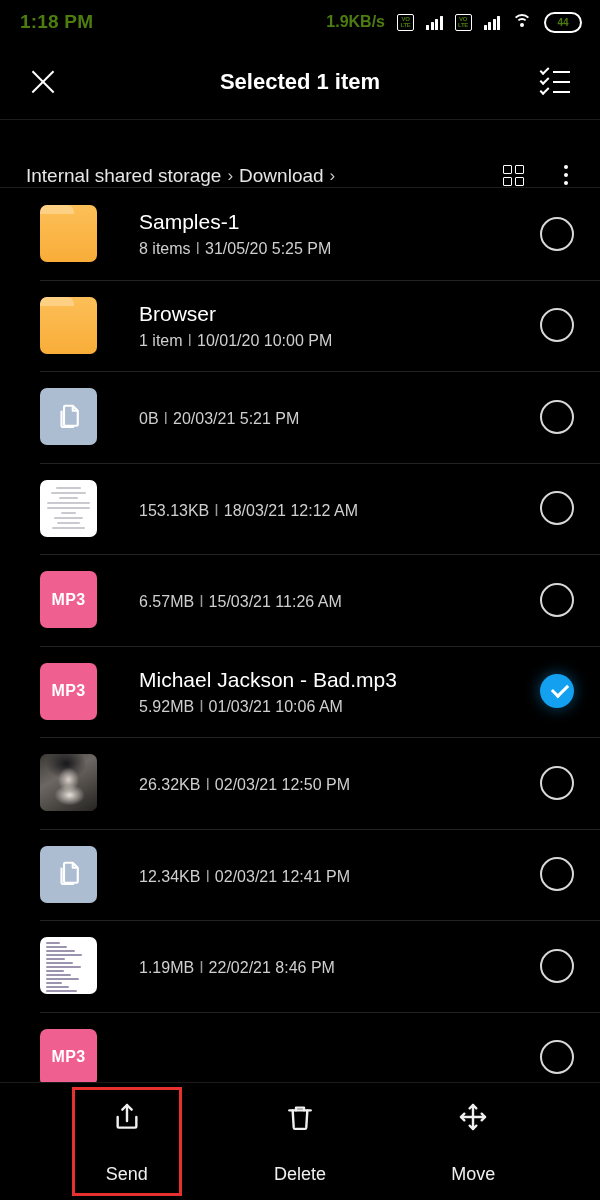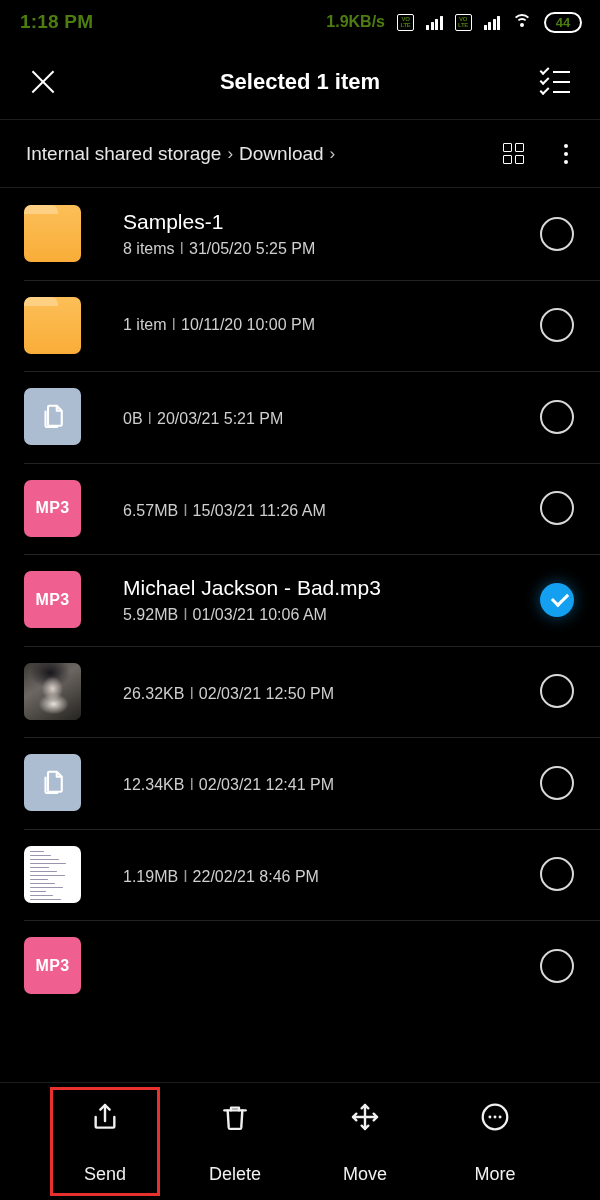--- a/index.html
+++ b/index.html
@@ -31,21 +31,21 @@
   .wifi { position: relative; width: 20px; height: 16px; }
   .wifi span { position: absolute; left: 50%; transform: translateX(-50%); border: 2px solid #fff;
     border-bottom-color: transparent; border-left-color: transparent; border-right-color: transparent;
     border-radius: 50%; }
   .wifi span.a { width: 20px; height: 20px; top: 0; }
   .wifi span.b { width: 12px; height: 12px; top: 4px; }
   .wifi span.c { width: 4px; height: 4px; top: 9px; background: #fff; border: none; border-radius: 50%; }
   .battery {
     min-width: 38px; height: 21px; border: 2px solid #fff; border-radius: 11px;
     display: flex; align-items: center; justify-content: center;
-    font-size: 13px; font-weight: 700; padding: 0 6px;
+    font-size: 10px; font-weight: 700; padding: 0 6px;
   }
 
   
   .actionbar {
     height: 76px; display: flex; align-items: center; padding: 0 26px;
     border-bottom: 1px solid #1d1d1d; position: relative;
   }
   .close-x { width: 34px; height: 34px; position: relative; cursor: pointer; }
   .close-x::before, .close-x::after {
     content: ""; position: absolute; left: 50%; top: 50%; width: 30px; height: 2.2px;
@@ -58,34 +58,34 @@
     font-size: 22px; font-weight: 700; pointer-events: none;
   }
   .selectall { margin-left: auto; width: 34px; height: 28px; display: flex; flex-direction: column;
     justify-content: space-between; cursor: pointer; z-index: 2; }
   .sa-row { display: flex; align-items: center; gap: 4px; height: 8px; }
   .sa-check { width: 9px; height: 5px; border-left: 2px solid #fff; border-bottom: 2px solid #fff;
     transform: rotate(-45deg) translate(1px,-1px); }
   .sa-line { width: 17px; height: 2px; background: #fff; }
 
   
-  .crumbbar { height: 68px; display: flex; align-items: center; padding: 0 26px;
+  .crumbbar { height: 68px; display: flex; align-items: flex-end; padding: 0 26px;
     border-bottom: 1px solid #1d1d1d; }
   .crumbs { display: flex; align-items: center; font-size: 19px; color: #e6e6e6; gap: 6px; }
   .crumb { cursor: pointer; }
   .chev { color: #c9c9c9; font-size: 17px; }
   .crumb-actions { margin-left: auto; display: flex; align-items: center; gap: 34px; }
   .grid-icon { display: grid; grid-template-columns: 9px 9px; grid-template-rows: 9px 9px;
     gap: 3px; cursor: pointer; }
   .grid-icon i { display: block; border: 1.8px solid #fff; border-radius: 1px; }
   .dots-v { display: flex; flex-direction: column; gap: 4px; cursor: pointer; padding: 2px 6px; }
   .dots-v i { width: 4px; height: 4px; background: #fff; border-radius: 50%; display: block; }
 
   
-  .list { position: absolute; top: 188px; bottom: 118px; left: 0; right: 0; overflow: hidden; }
+  .list { position: absolute; top: 188px; bottom: 118px; left: 0; right: 0; overflow: hidden; padding-left: 16px; }
   .row { height: 91.5px; display: flex; align-items: center; padding: 0 26px 0 24px; position: relative; }
   .row + .row::before { content: ""; position: absolute; left: 24px; right: 0; top: 0;
     height: 1px; background: #232323; }
   .thumb { width: 57px; height: 57px; flex: 0 0 57px; border-radius: 7px; overflow: hidden;
     position: relative; display: flex; align-items: center; justify-content: center; }
   .th-folder { background: linear-gradient(#fcbf58, #f9ad38); }
   .th-folder::before { content: ""; position: absolute; top: 0; left: 0; width: 60%; height: 9px;
     background: #fdd083; border-radius: 7px 7px 0 0; }
   .th-doc { background: #adbdd1; }
   .th-doc svg { width: 30px; height: 30px; }
@@ -219,35 +219,54 @@
         <div class="thumb th-folder"></div>
         <div class="meta">
           <div class="fname">Samples-1</div>
           <div class="fsub"><span>8 items</span><span class="sep">I</span><span>31/05/20 5:25 PM</span></div>
         </div>
         <div class="cbox"></div>
       </div>
       <div class="row">
         <div class="thumb th-folder"></div>
         <div class="meta">
-          <div class="fsub"><span>1 item</span><span class="sep">I</span><span>10/11/20 10:00 PM</span></div>
+          <div class="fname">Browser</div>
+          <div class="fsub"><span>1 item</span><span class="sep">I</span><span>10/01/20 10:00 PM</span></div>
         </div>
         <div class="cbox"></div>
       </div>
       <div class="row">
         <div class="thumb th-doc">
           <svg viewBox="0 0 24 24" fill="none" stroke="#ffffff" stroke-width="1.7" stroke-linejoin="round">
             <path d="M9 3h6l4 4v11a1 1 0 0 1-1 1H9a1 1 0 0 1-1-1V4a1 1 0 0 1 1-1z"></path>
             <path d="M15 3v4h4"></path>
             <path d="M6 7v12a1 1 0 0 0 1 1h9"></path>
           </svg>
         </div>
         <div class="meta">
           <div class="fname redacted"></div>
           <div class="fsub"><span>0B</span><span class="sep">I</span><span>20/03/21 5:21 PM</span></div>
+        </div>
+        <div class="cbox"></div>
+      </div>
+      <div class="row">
+        <div class="thumb th-cert">
+          <div class="cert-l" style="width:55%"></div>
+          <div class="cert-l" style="width:75%"></div>
+          <div class="cert-l" style="width:40%"></div>
+          <div class="cert-l" style="width:90%"></div>
+          <div class="cert-l" style="width:92%"></div>
+          <div class="cert-l" style="width:30%"></div>
+          <div class="cert-l" style="width:60%"></div>
+          <div class="cert-l" style="width:50%"></div>
+          <div class="cert-l" style="width:70%"></div>
+        </div>
+        <div class="meta">
+          <div class="fname redacted"></div>
+          <div class="fsub"><span>153.13KB</span><span class="sep">I</span><span>18/03/21 12:12 AM</span></div>
         </div>
         <div class="cbox"></div>
       </div>
       <div class="row">
         <div class="thumb th-mp3">MP3</div>
         <div class="meta">
           <div class="fname redacted"></div>
           <div class="fsub"><span>6.57MB</span><span class="sep">I</span><span>15/03/21 11:26 AM</span></div>
         </div>
         <div class="cbox"></div>
@@ -339,26 +358,15 @@
       </div>
       <div class="bitem">
         <span class="bic">
           <svg viewBox="0 0 24 24" fill="none" stroke="#f0f0f0" stroke-width="1.8" stroke-linecap="round" stroke-linejoin="round">
             <path d="M12 3v18M3 12h18"></path>
             <path d="M12 3 9.5 5.5M12 3l2.5 2.5M12 21l-2.5-2.5M12 21l2.5-2.5M3 12l2.5-2.5M3 12l2.5 2.5M21 12l-2.5-2.5M21 12l-2.5 2.5"></path>
           </svg>
         </span>
         <span class="blabel">Move</span>
       </div>
-      <div class="bitem">
-        <span class="bic">
-          <svg viewBox="0 0 24 24" fill="none" stroke="#f0f0f0" stroke-width="1.7">
-            <circle cx="12" cy="12" r="9.2"></circle>
-            <circle cx="8.2" cy="12" r="1.1" fill="#f0f0f0" stroke="none"></circle>
-            <circle cx="12" cy="12" r="1.1" fill="#f0f0f0" stroke="none"></circle>
-            <circle cx="15.8" cy="12" r="1.1" fill="#f0f0f0" stroke="none"></circle>
-          </svg>
-        </span>
-        <span class="blabel">More</span>
-      </div>
     </div>
 
 </div>
 
 </body></html>

